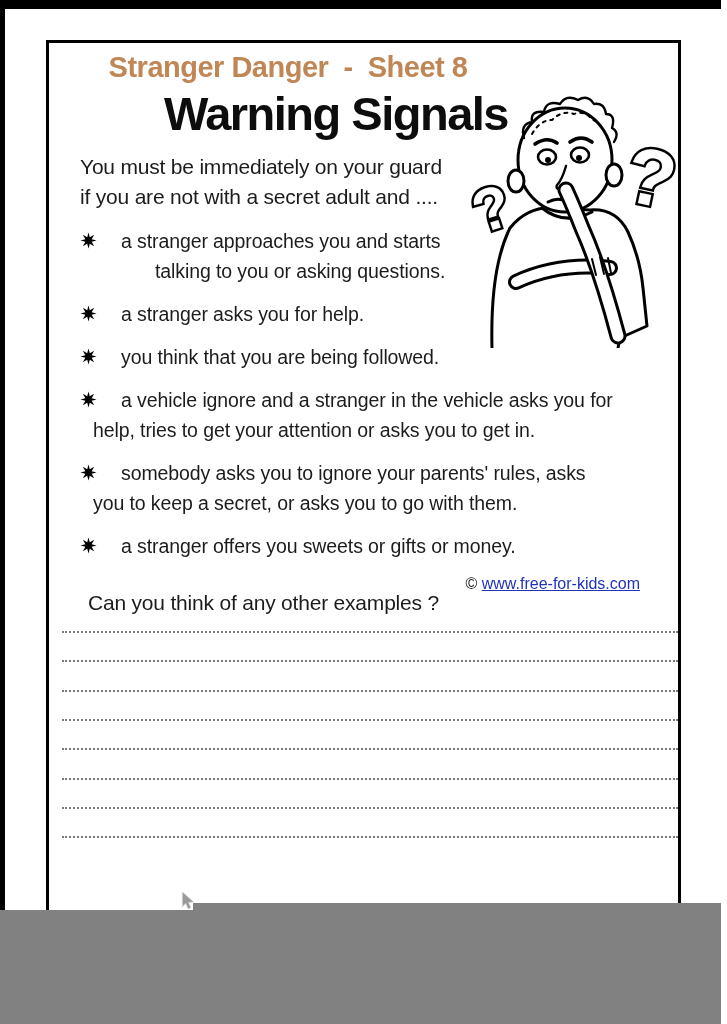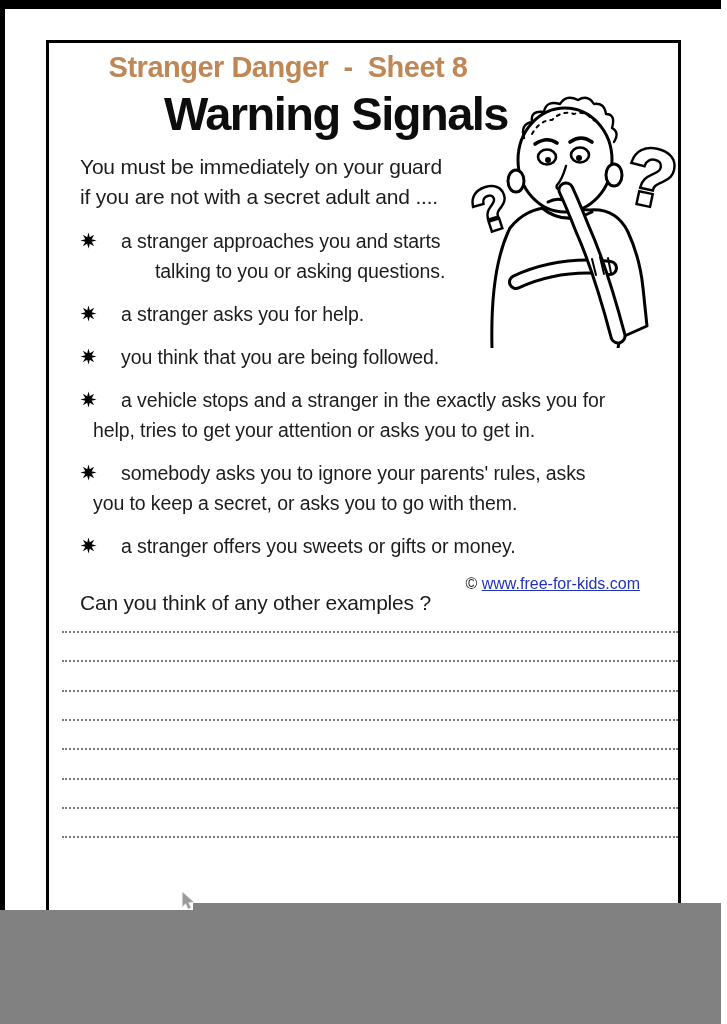--- a/index.html
+++ b/index.html
@@ -29,21 +29,21 @@
   #intro{left:64px;top:152px;width:480px;}
   #illustration{left:450px;top:86px;width:255px;height:262px;z-index:3;}
   #bullet-list{left:80px;top:226px;width:610px;}
   .bullet-item{position:relative;padding-left:41px;font-size:19.5px;line-height:30px;letter-spacing:-0.1px;margin-bottom:13px;}
   .bullet-star{position:absolute;left:0;top:6px;width:17px;height:17px;}
   .b-line{display:block;}
   .indent-deep{margin-left:34px;}
   .indent-shallow{margin-left:-28px;}
   #copyright{left:50px;top:575px;width:590px;text-align:right;font-size:16px;}
   #copyright a{color:var(--link-color,#2233bb);text-decoration:underline;cursor:pointer;}
-  #examples-prompt{left:64px;top:588px;width:520px;}
+  #examples-prompt{left:72px;top:588px;width:520px;}
   .writing-line{position:absolute;left:62px;width:616px;height:0;border-bottom:2px dotted #7a7a7a;z-index:3;}
   #footer-text{left:64px;top:856px;width:620px;z-index:3;}
   .overlay{position:absolute;background:var(--overlay-gray,#818181);z-index:5;}
   #overlay-main{left:0;top:910px;width:727px;height:114px;}
   #overlay-step{left:193px;top:903px;width:534px;height:121px;}
   #mouse-cursor{position:absolute;left:180px;top:892px;width:16px;height:18px;z-index:6;}
 </style>
 </head>
 <body>
 
@@ -122,21 +122,21 @@
       <div class="bullet-item">
         <svg class="bullet-star" viewBox="0 0 20 20">
           <polygon fill="#000" points="19.5,10 13.7,11.5 16.7,16.7 11.5,13.7 10,19.5 8.5,13.7 3.3,16.7 6.3,11.5 0.5,10 6.3,8.5 3.3,3.3 8.5,6.3 10,0.5 11.5,6.3 16.7,3.3 13.7,8.5"></polygon>
         </svg>
         <span class="b-line">you think that you are being followed.</span>
       </div>
       <div class="bullet-item">
         <svg class="bullet-star" viewBox="0 0 20 20">
           <polygon fill="#000" points="19.5,10 13.7,11.5 16.7,16.7 11.5,13.7 10,19.5 8.5,13.7 3.3,16.7 6.3,11.5 0.5,10 6.3,8.5 3.3,3.3 8.5,6.3 10,0.5 11.5,6.3 16.7,3.3 13.7,8.5"></polygon>
         </svg>
-        <span class="b-line">a vehicle stops and a stranger in the exactly asks you for</span>
+        <span class="b-line">a vehicle ignore and a stranger in the vehicle asks you for</span>
         <span class="b-line indent-shallow">help, tries to get your attention or asks you to get in.</span>
       </div>
       <div class="bullet-item">
         <svg class="bullet-star" viewBox="0 0 20 20">
           <polygon fill="#000" points="19.5,10 13.7,11.5 16.7,16.7 11.5,13.7 10,19.5 8.5,13.7 3.3,16.7 6.3,11.5 0.5,10 6.3,8.5 3.3,3.3 8.5,6.3 10,0.5 11.5,6.3 16.7,3.3 13.7,8.5"></polygon>
         </svg>
         <span class="b-line">somebody asks you to ignore your parents' rules, asks</span>
         <span class="b-line indent-shallow">you to keep a secret, or asks you to go with them.</span>
       </div>
       <div class="bullet-item">

